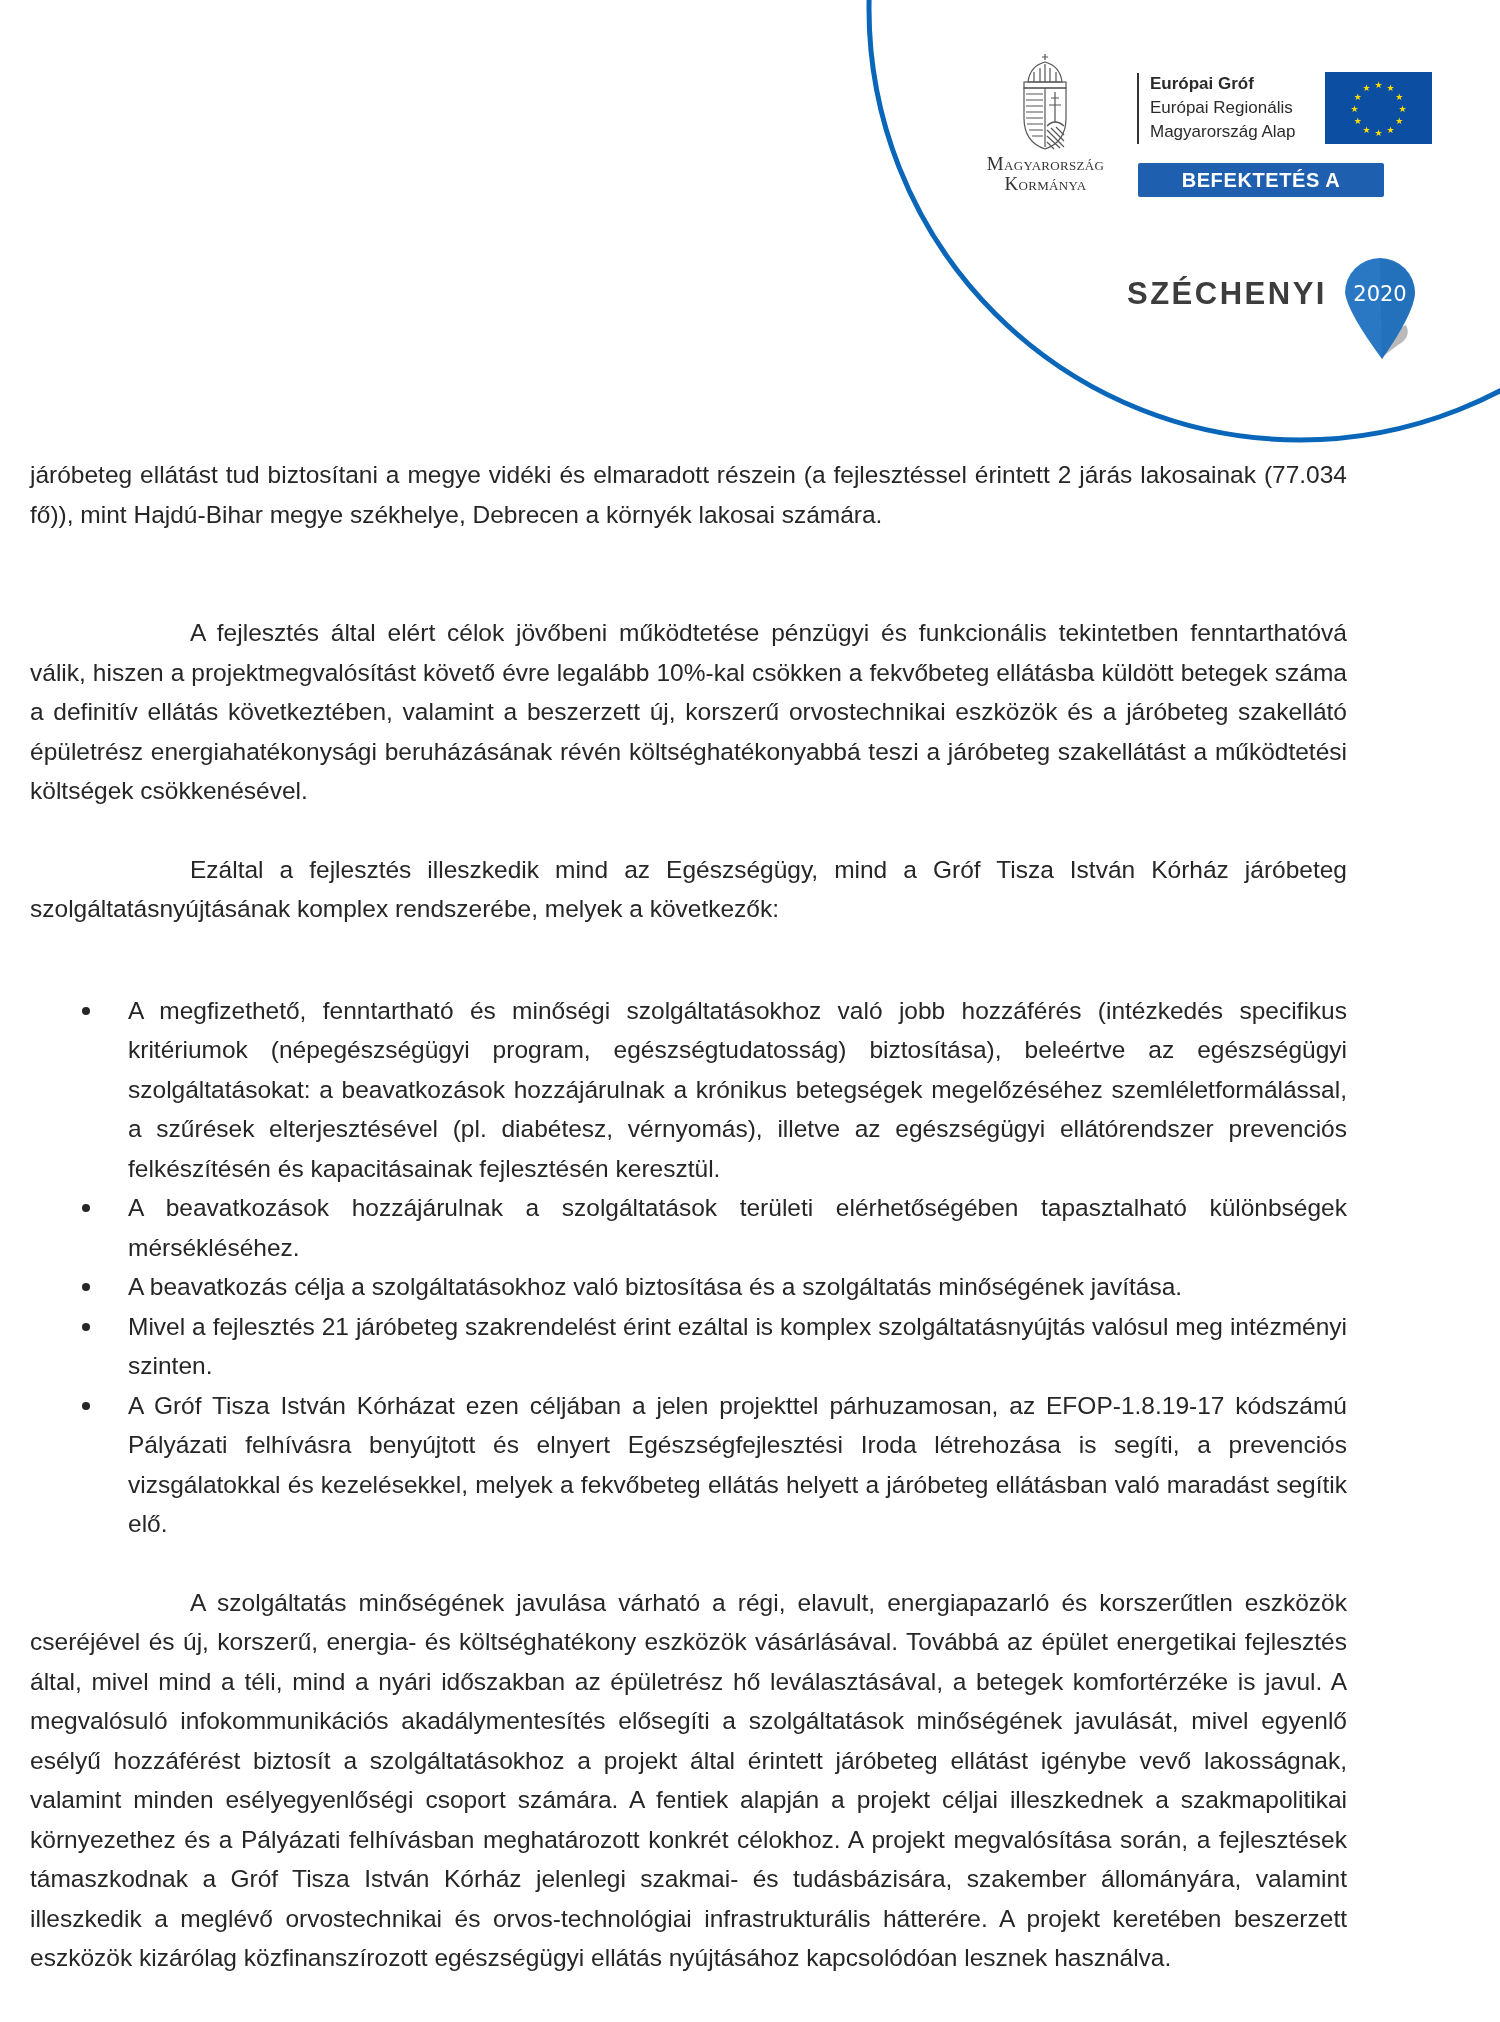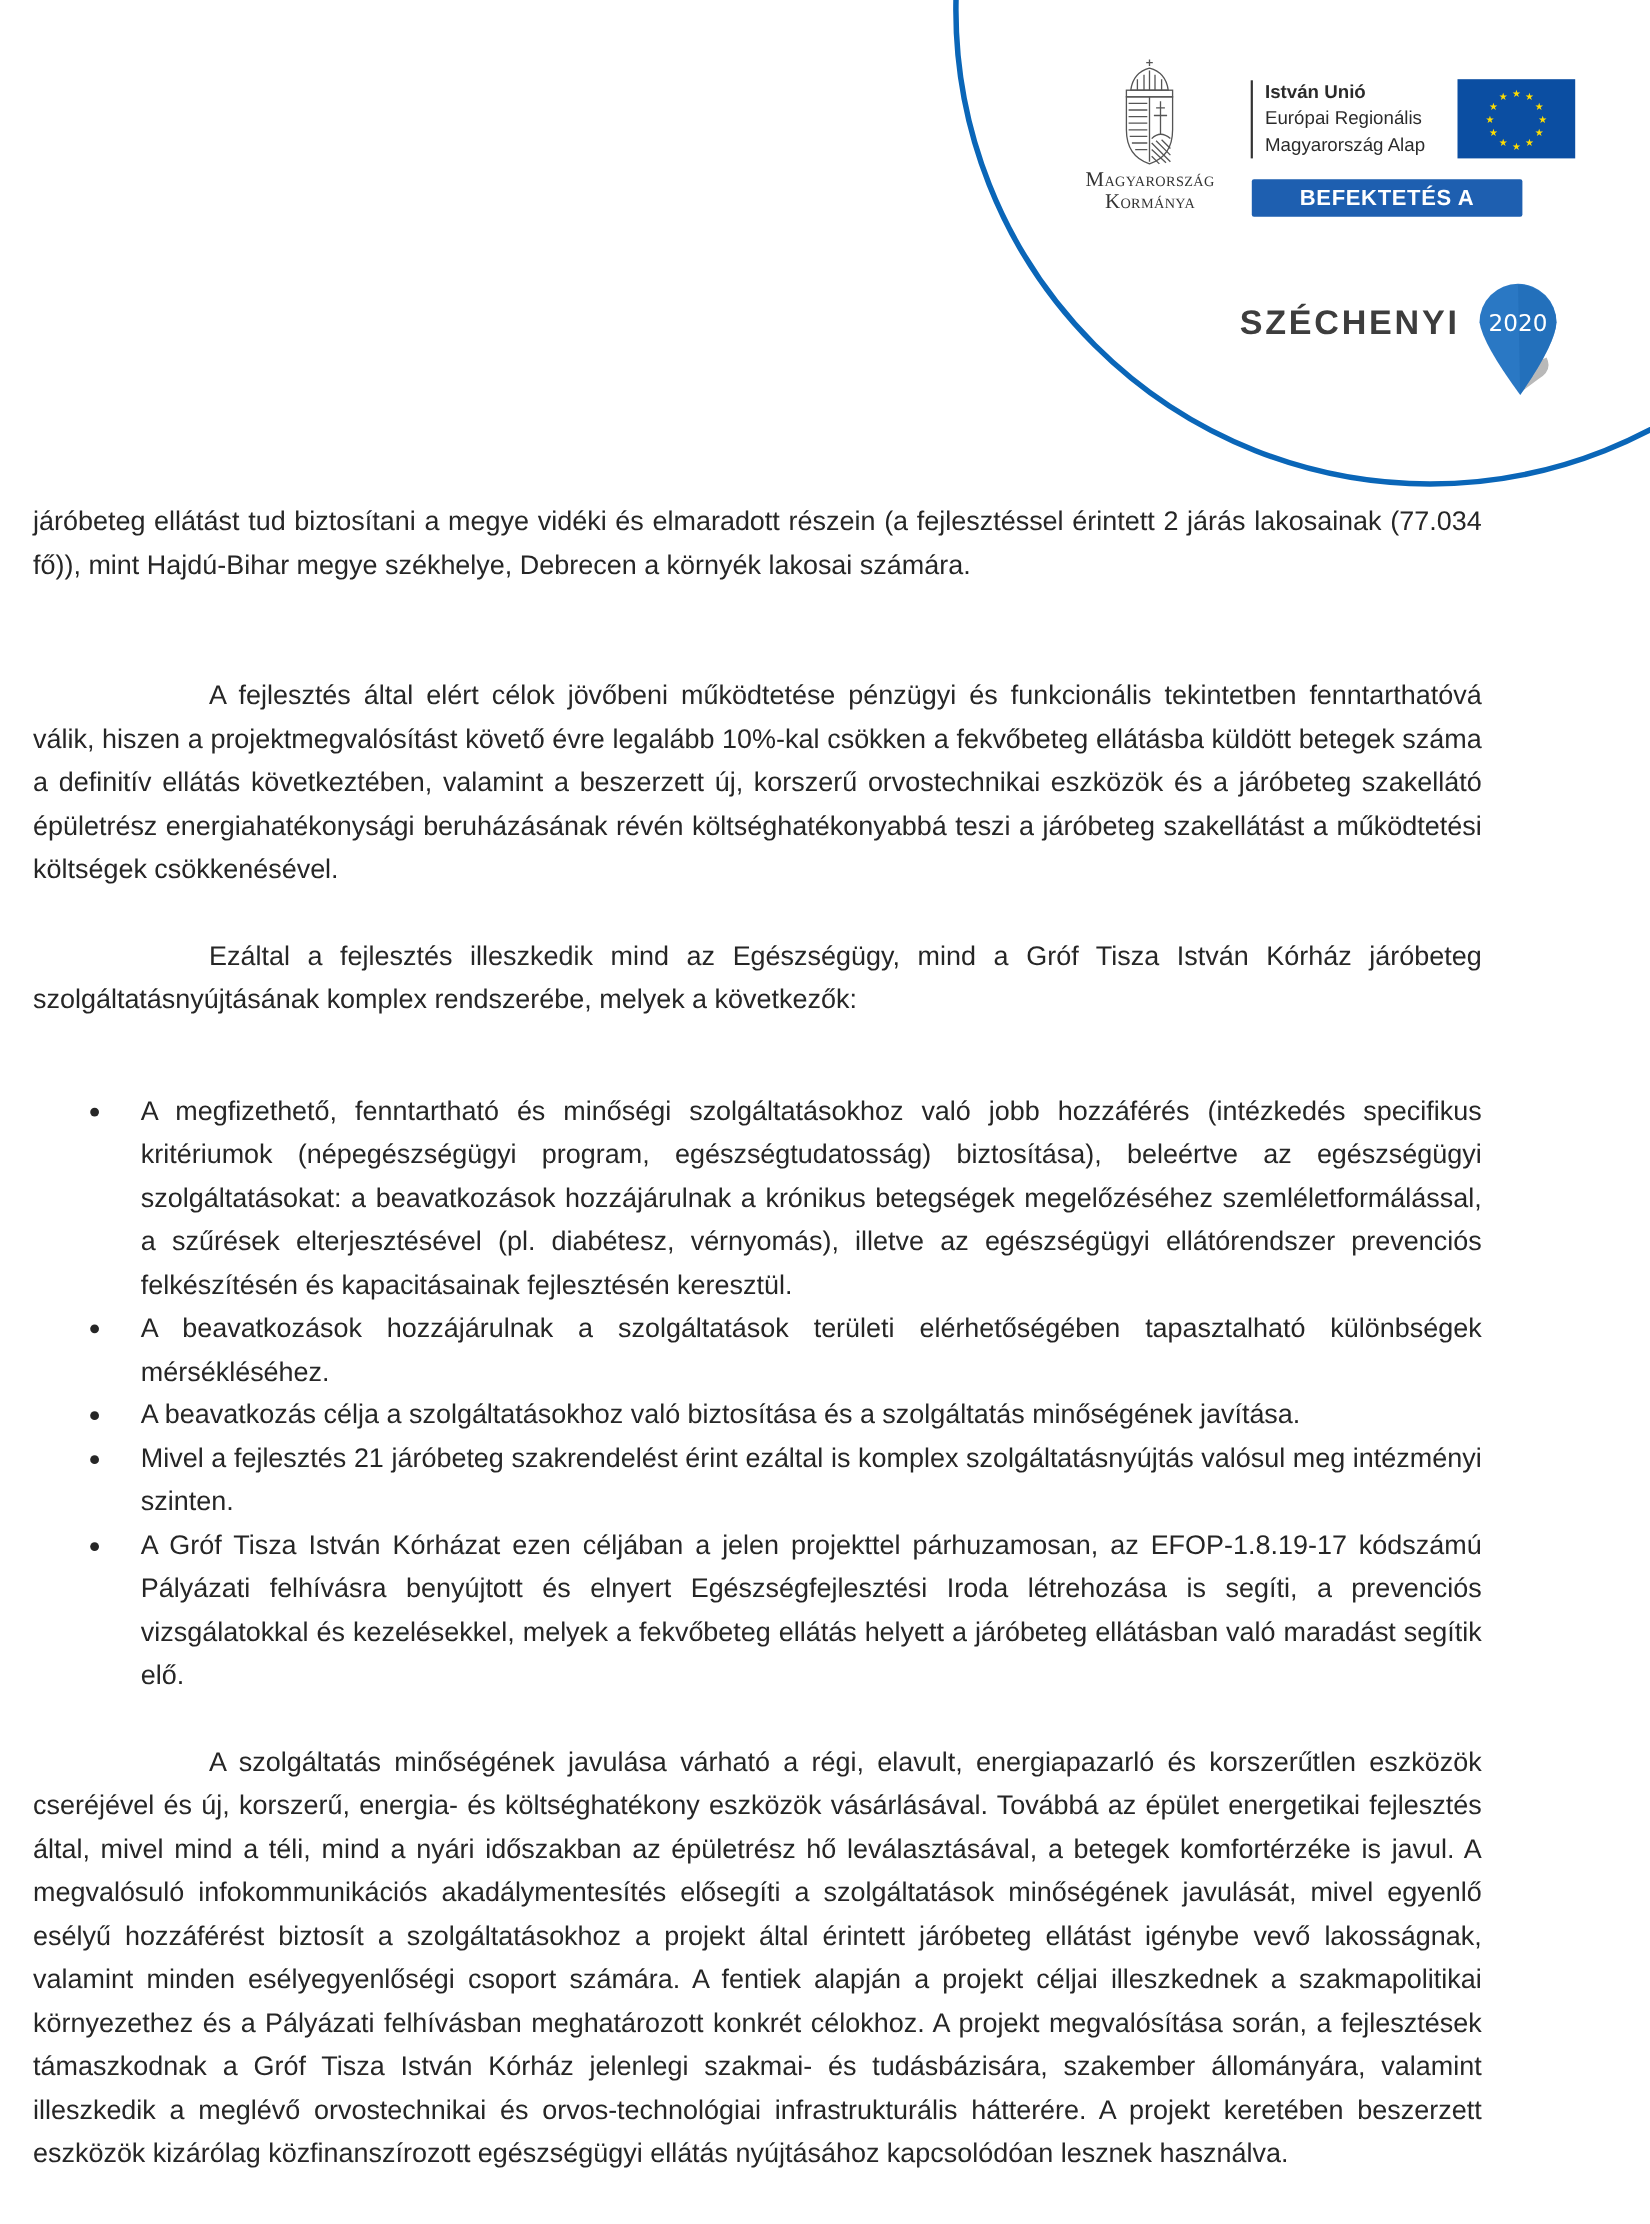--- a/index.html
+++ b/index.html
@@ -55,21 +55,21 @@
       <path d="M29 78 L46 95 M29 84 L42 96 M29 90 L36 97 M33 76 L46 89 M38 75 L46 83"></path>
     </g>
   </svg>
   <div class="gov-name">
     <div>Magyarország</div>
     <div>Kormánya</div>
   </div>
 
   <div class="eu-divider"></div>
   <div class="eu-text">
-    <div class="bold">István Unió</div>
+    <div class="bold">Európai Gróf</div>
     <div>Európai Regionális</div>
     <div>Magyarország Alap</div>
   </div>
   <div class="eu-flag">
     <svg width="107" height="72" viewBox="0 0 107 72">
       <g fill="#ffdd00" font-size="9" font-family="DejaVu Sans, sans-serif" text-anchor="middle">
         <text x="53.5" y="16">★</text>
         <text x="65.5" y="19.2">★</text>
         <text x="74.3" y="28">★</text>
         <text x="77.5" y="40">★</text>

